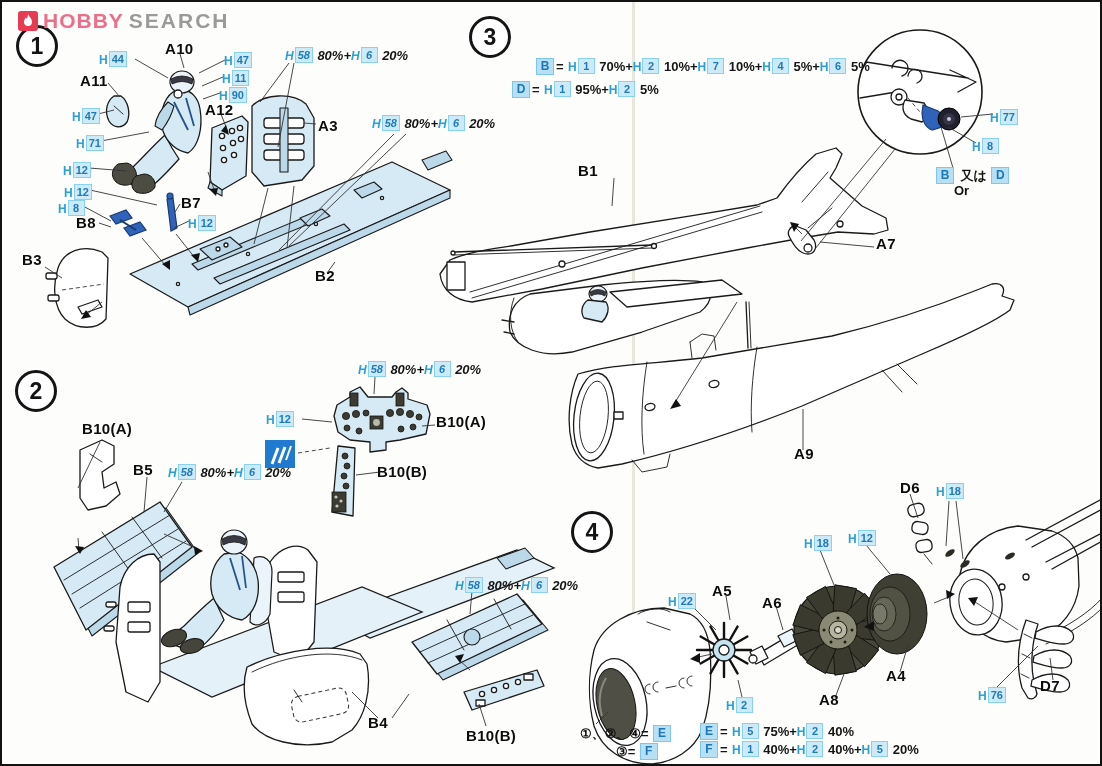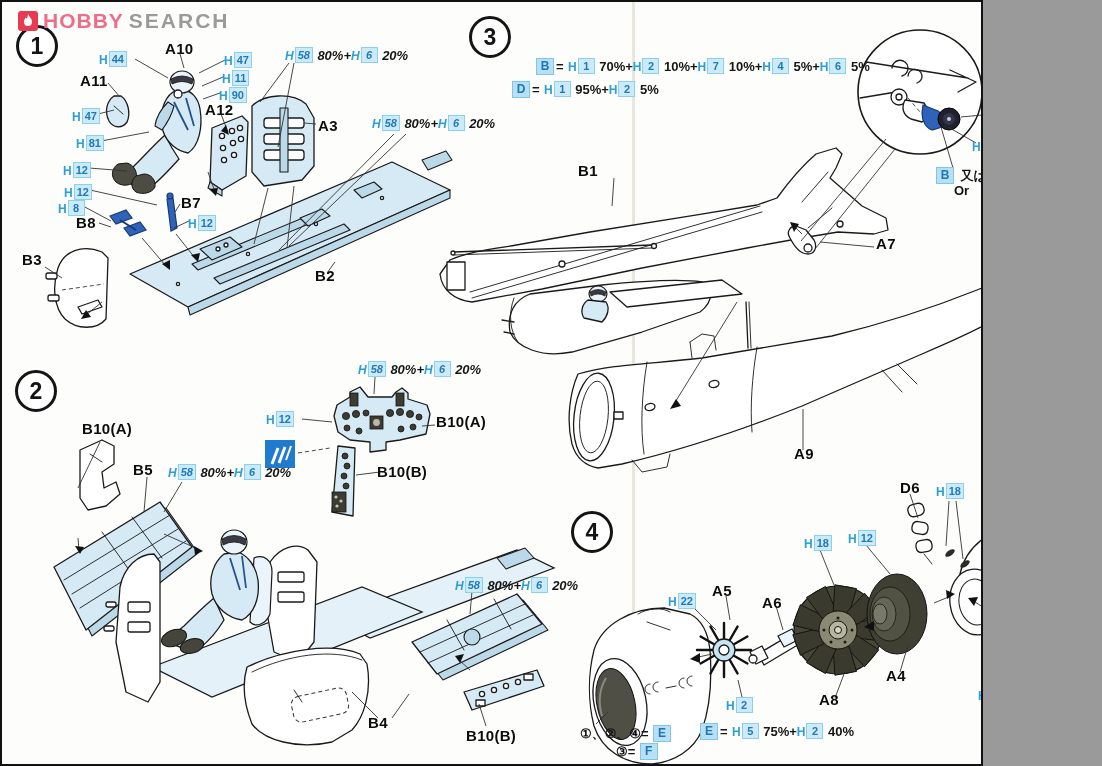--- a/index.html
+++ b/index.html
@@ -1,16 +1,16 @@
 <!DOCTYPE html>
 <html><head>
 <meta charset="utf-8">
 <style>
   html,body{margin:0;padding:0;background:#9a9a9a;}
-  .sheet{position:relative;width:983px;height:766px;background:#fdfdfb;border:2px solid #121212;
+  .sheet{position:relative;width:1102px;height:766px;background:#fdfdfb;border:2px solid #121212;
     box-sizing:border-box;overflow:hidden;font-family:"Liberation Sans",sans-serif;}
   .art{position:absolute;left:0;top:0;}
   .plabel{position:absolute;font-weight:700;font-size:15px;color:#0c0c0c;letter-spacing:.3px;white-space:nowrap;z-index:5;}
   .hl{position:absolute;white-space:nowrap;z-index:5;}
   .hp{color:#2ba0d8;font-size:12px;font-weight:700;}
   .hbox{display:inline-block;margin-left:1px;padding:0 2px;min-width:11px;text-align:center;font-size:11px;
     line-height:14px;font-weight:700;color:#1e7ab8;background:#cdeaf8;border:1px solid #8ad0ef;vertical-align:1px;}
   .pct{color:#151515;font-size:13px;font-weight:700;}
   .mix{position:absolute;white-space:nowrap;z-index:5;font-style:italic;}
   .formula{position:absolute;white-space:nowrap;z-index:5;}
@@ -483,21 +483,21 @@
   <span class="plabel" style="left:760px;top:592px">A6</span>
   <span class="plabel" style="left:817px;top:689px">A8</span>
   <span class="plabel" style="left:884px;top:665px">A4</span>
   <span class="plabel" style="left:1038px;top:675px">D7</span>
 
   <span class="hl" style="left:97px;top:48px"><span class="hp">H</span><span class="hbox">44</span></span>
   <span class="hl" style="left:222px;top:49px"><span class="hp">H</span><span class="hbox">47</span></span>
   <span class="hl" style="left:220px;top:67px"><span class="hp">H</span><span class="hbox">11</span></span>
   <span class="hl" style="left:217px;top:84px"><span class="hp">H</span><span class="hbox">90</span></span>
   <span class="hl" style="left:70px;top:105px"><span class="hp">H</span><span class="hbox">47</span></span>
-  <span class="hl" style="left:74px;top:132px"><span class="hp">H</span><span class="hbox">81</span></span>
+  <span class="hl" style="left:74px;top:132px"><span class="hp">H</span><span class="hbox">71</span></span>
   <span class="hl" style="left:61px;top:159px"><span class="hp">H</span><span class="hbox">12</span></span>
   <span class="hl" style="left:62px;top:181px"><span class="hp">H</span><span class="hbox">12</span></span>
   <span class="hl" style="left:56px;top:197px"><span class="hp">H</span><span class="hbox">8</span></span>
   <span class="hl" style="left:186px;top:212px"><span class="hp">H</span><span class="hbox">12</span></span>
   <span class="hl" style="left:988px;top:106px"><span class="hp">H</span><span class="hbox">77</span></span>
   <span class="hl" style="left:970px;top:135px"><span class="hp">H</span><span class="hbox">8</span></span>
   <span class="hl" style="left:264px;top:408px"><span class="hp">H</span><span class="hbox">12</span></span>
   <span class="hl" style="left:666px;top:590px"><span class="hp">H</span><span class="hbox">22</span></span>
   <span class="hl" style="left:802px;top:532px"><span class="hp">H</span><span class="hbox">18</span></span>
   <span class="hl" style="left:846px;top:527px"><span class="hp">H</span><span class="hbox">12</span></span>
@@ -528,14 +528,18 @@
   <span class="formula" style="left:578px;top:722px">
     <span class="jp">①、②、④</span><span class="pct">=</span> <span class="lhsbox">E</span>
   </span>
   <span class="formula" style="left:614px;top:740px">
     <span class="jp">③</span><span class="pct">=</span> <span class="lhsbox">F</span>
   </span>
   <span class="formula" style="left:698px;top:720px">
     <span class="lhsbox">E</span><span class="pct">=</span>
     <span class="hp">H</span><span class="hbox">5</span> <span class="pct">75%</span><span class="pct">+</span><span class="hp">H</span><span class="hbox">2</span> <span class="pct">40%</span>
   </span>
+  <span class="formula" style="left:698px;top:738px">
+    <span class="lhsbox">F</span><span class="pct">=</span>
+    <span class="hp">H</span><span class="hbox">1</span> <span class="pct">40%</span><span class="pct">+</span><span class="hp">H</span><span class="hbox">2</span> <span class="pct">40%</span><span class="pct">+</span><span class="hp">H</span><span class="hbox">5</span> <span class="pct">20%</span>
+  </span>
 
 </div>
 
 </body></html>

